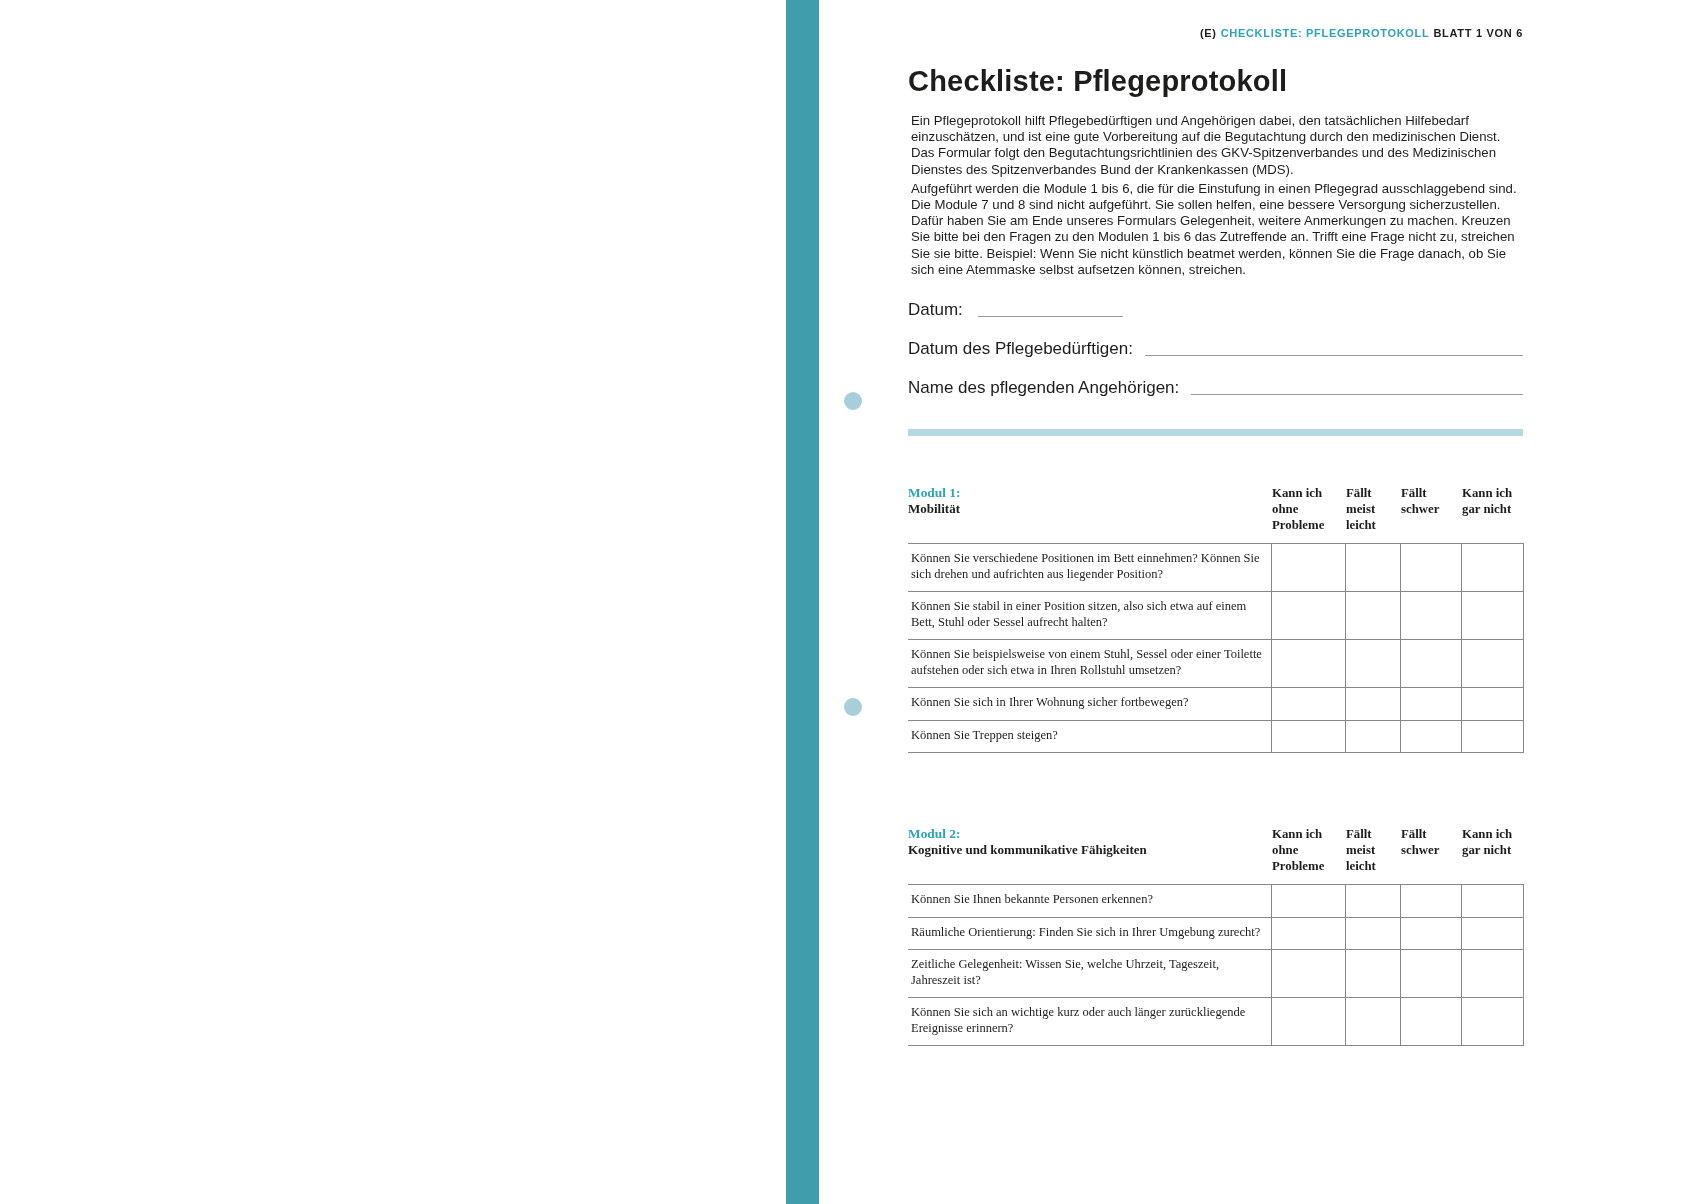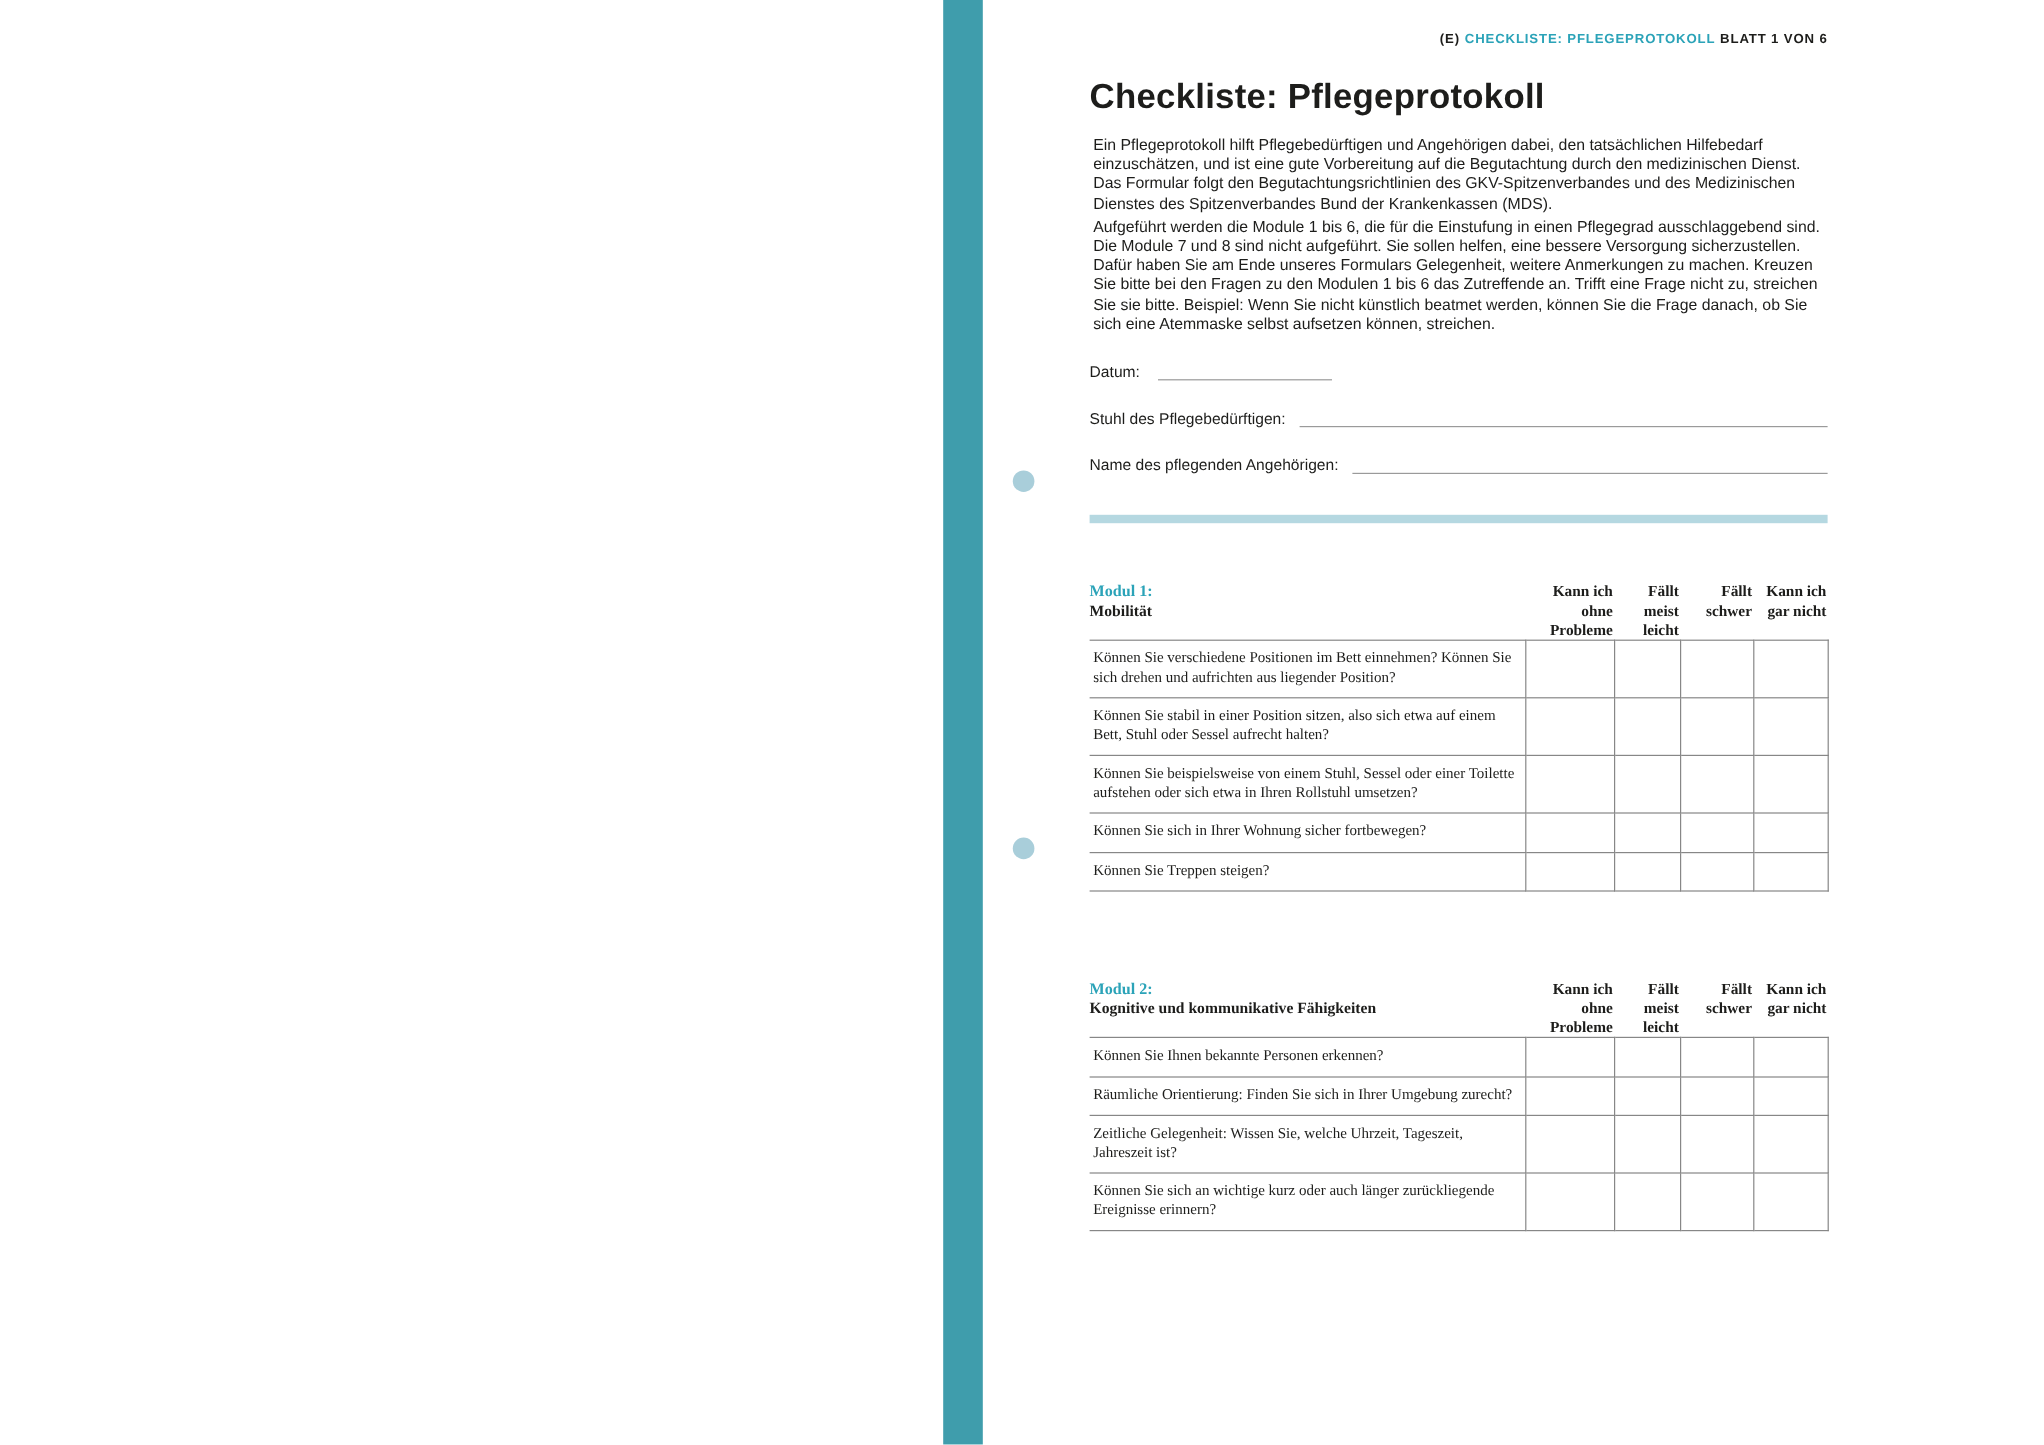--- a/index.html
+++ b/index.html
@@ -20,38 +20,38 @@
     position:absolute; top:27px; right:0; white-space:nowrap;
     font-size:11px; font-weight:bold; letter-spacing:0.7px;
   }
   .runninghead .teal { color:var(--accent,#2ba3b8); margin:0 4px; }
 
   h1.title { font-size:29px; line-height:34px; font-weight:bold; letter-spacing:0.2px; }
 
   .intro { margin-top:15px; font-size:13.2px; line-height:16.2px; }
   .intro p { margin:3px; }
 
-  .field-row { display:flex; align-items:flex-end; height:18px; margin-bottom:20px; font-size:13px;margin-top:21px; }
+  .field-row { display:flex; align-items:flex-end; height:18px; margin-bottom:20px; font-size:17px;margin-top:21px; }
   .field-row:first-of-type { margin-top:24px; }
   .field-label { line-height:15px; white-space:nowrap; }
   .field-line { border-bottom:1px solid var(--field-line,#9a9a9a); height:18px; display:inline-block; }
   .datum-line { width:145px; margin-left:15px; }
   .name-line { flex:1; margin-left:12px; }
 
   .divider { margin-top:34px; height:7px; width:615px; background:var(--divider,#b5d8e1); }
 
   table.module { width:615px; border-collapse:collapse; table-layout:fixed;font-family:Liberation Serif, serif; }
   table.module.m1 { margin-top:49px; }
   table.module.m2 { margin-top:73px; }
   col.c-q { width:363px; } col.c-a1 { width:74px; } col.c-a2 { width:55px; }
   col.c-a3 { width:61px; } col.c-a4 { width:62px; }
 
   thead th { vertical-align:top; border:none; font-weight:bold; }
   th.qhead { text-align:left; padding:0 10px 10px 0; }
-  th.ahead { text-align:right; font-size:12.8px; line-height:16px; padding:0 1px 0; }
+  th.ahead { text-align:left; font-size:12.8px; line-height:16px; padding:0 1px 10px; }
   .modlabel { color:var(--accent,#2ba3b8); font-size:13.4px; line-height:16px; font-weight:bold; }
   .modname { font-size:13px; line-height:16px; font-weight:bold; }
 
   tbody td { border:1px solid var(--table-border,#878787);margin-left:37px; }
   td.q {
     border-left:none; font-size:12.5px; line-height:15.5px;
     padding:7px 8px 9px 3px; vertical-align:top;
   }
   td.a { background:#ffffff; }
 </style>
@@ -74,21 +74,21 @@
     <div class="intro">
       <p>Ein Pflegeprotokoll hilft Pflegebedürftigen und Angehörigen dabei, den tatsächlichen Hilfebedarf einzuschätzen, und ist eine gute Vorbereitung auf die Begutachtung durch den medizinischen Dienst. Das Formular folgt den Begutachtungsrichtlinien des GKV-Spitzenverbandes und des Medizinischen Dienstes des Spitzenverbandes Bund der Krankenkassen (MDS).</p>
       <p>Aufgeführt werden die Module 1 bis 6, die für die Einstufung in einen Pflegegrad ausschlaggebend sind. Die Module 7 und 8 sind nicht aufgeführt. Sie sollen helfen, eine bessere Versorgung sicherzustellen. Dafür haben Sie am Ende unseres Formulars Gelegenheit, weitere Anmerkungen zu machen. Kreuzen Sie bitte bei den Fragen zu den Modulen 1 bis 6 das Zutreffende an. Trifft eine Frage nicht zu, streichen Sie sie bitte. Beispiel: Wenn Sie nicht künstlich beatmet werden, können Sie die Frage danach, ob Sie sich eine Atemmaske selbst aufsetzen können, streichen.</p>
     </div>
 
     <div class="field-row">
       <span class="field-label">Datum:</span>
       <span class="field-line datum-line"></span>
     </div>
     <div class="field-row">
-      <span class="field-label">Stuhl des Pflegebedürftigen:</span>
+      <span class="field-label">Datum des Pflegebedürftigen:</span>
       <span class="field-line name-line"></span>
     </div>
     <div class="field-row">
       <span class="field-label">Name des pflegenden Angehörigen:</span>
       <span class="field-line name-line"></span>
     </div>
 
     <div class="divider"></div>
 
     <table class="module m1">

